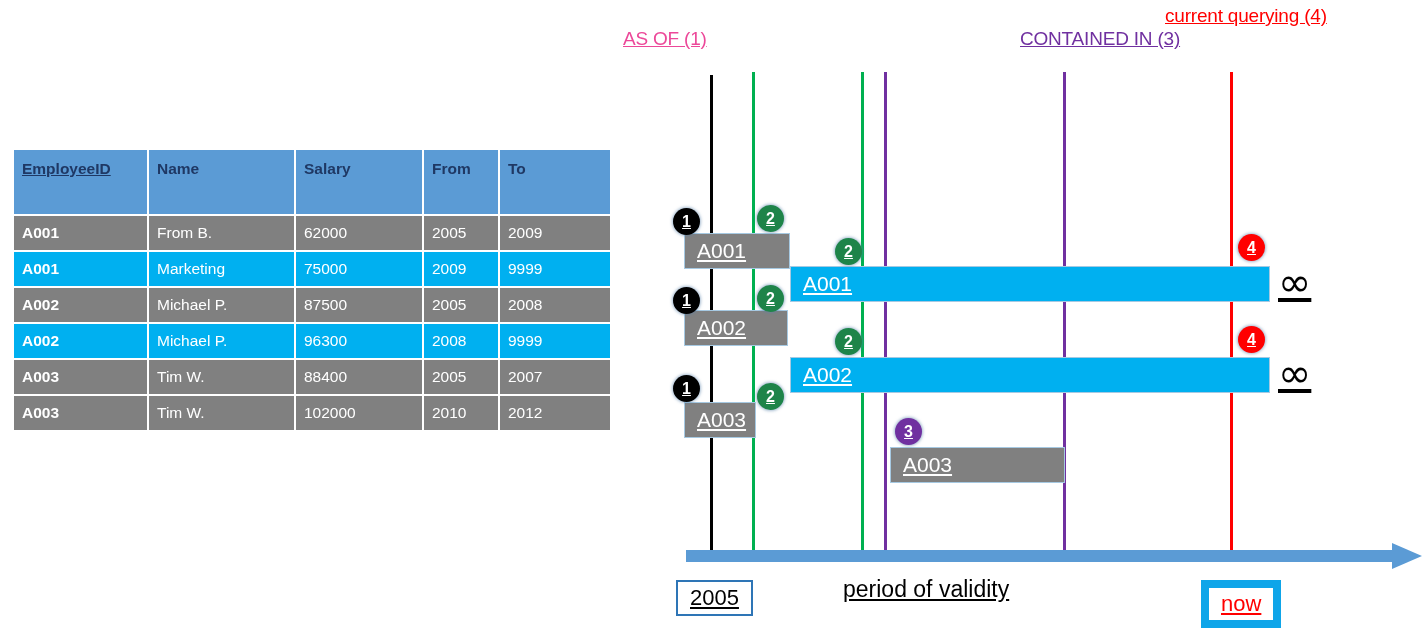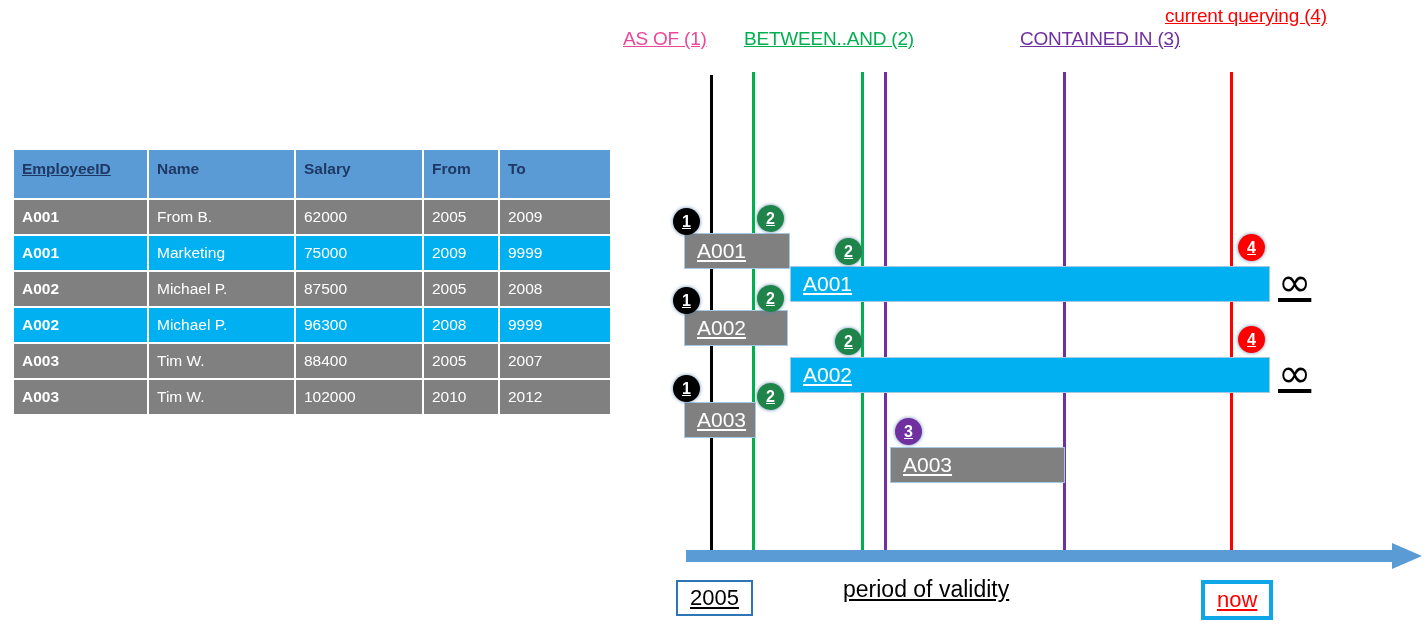--- a/index.html
+++ b/index.html
@@ -31,21 +31,21 @@
     text-align: left;
     vertical-align: middle;
     box-sizing: border-box;
     white-space: nowrap;
     overflow: hidden;
   }
   #emp-table th {
     background: #5b9bd5;
     color: #1f3864;
     font-weight: bold;
-    height: 48px;
+    height: 64px;
     vertical-align: top;
     padding-top: 10px;
   }
   #emp-table th.first-col span {
     text-decoration: underline;
   }
   #emp-table tr.row-gray td {
     background: #808080;
     color: #ffffff;
     height: 34px;
@@ -152,21 +152,21 @@
   }
 
   
   .axis-box {
     position: absolute;
     font-size: 22px;
     padding: 3px 12px;
     background: #ffffff;
   }
   #box-2005 { left: 676px; top: 580px; border: 2px solid #2e75b6; color: #000000; }
-  #box-now  { left: 1201px; top: 580px; border: 4px solid #0ea5e9; color: #ff0000; }
+  #box-now  { left: 1201px; top: 580px; border: 8px solid #0ea5e9; color: #ff0000; }
   #lbl-period {
     position: absolute;
     left: 843px;
     top: 576px;
     font-size: 23px;
     color: #000000;
     white-space: nowrap;
   }
 </style>
 </head>
@@ -231,21 +231,20 @@
       <td>102000</td>
       <td>2010</td>
       <td>2012</td>
     </tr>
   </tbody>
 </table>
 
 <div id="diagram">
 
   <div class="legend-label dg-el" id="lbl-asof">AS OF (1)</div>
-  <div class="legend-label dg-el" id="lbl-between">BETWEEN..AND (2)</div>
   <div class="legend-label dg-el" id="lbl-contain">CONTAINED IN (3)</div>
   <div class="legend-label dg-el" id="lbl-current">
     <div>current querying (4)</div>
   </div>
 
   <div class="vline dg-el" style="left:710px; top:75px; height:487px; background:#000000;"></div>
   <div class="vline dg-el" style="left:752px; top:72px; height:490px; background:#00b050;"></div>
   <div class="vline dg-el" style="left:861px; top:72px; height:490px; background:#00b050;"></div>
   <div class="vline dg-el" style="left:884px; top:72px; height:490px; background:#7030a0;"></div>
   <div class="vline dg-el" style="left:1063px; top:72px; height:490px; background:#7030a0;"></div>

